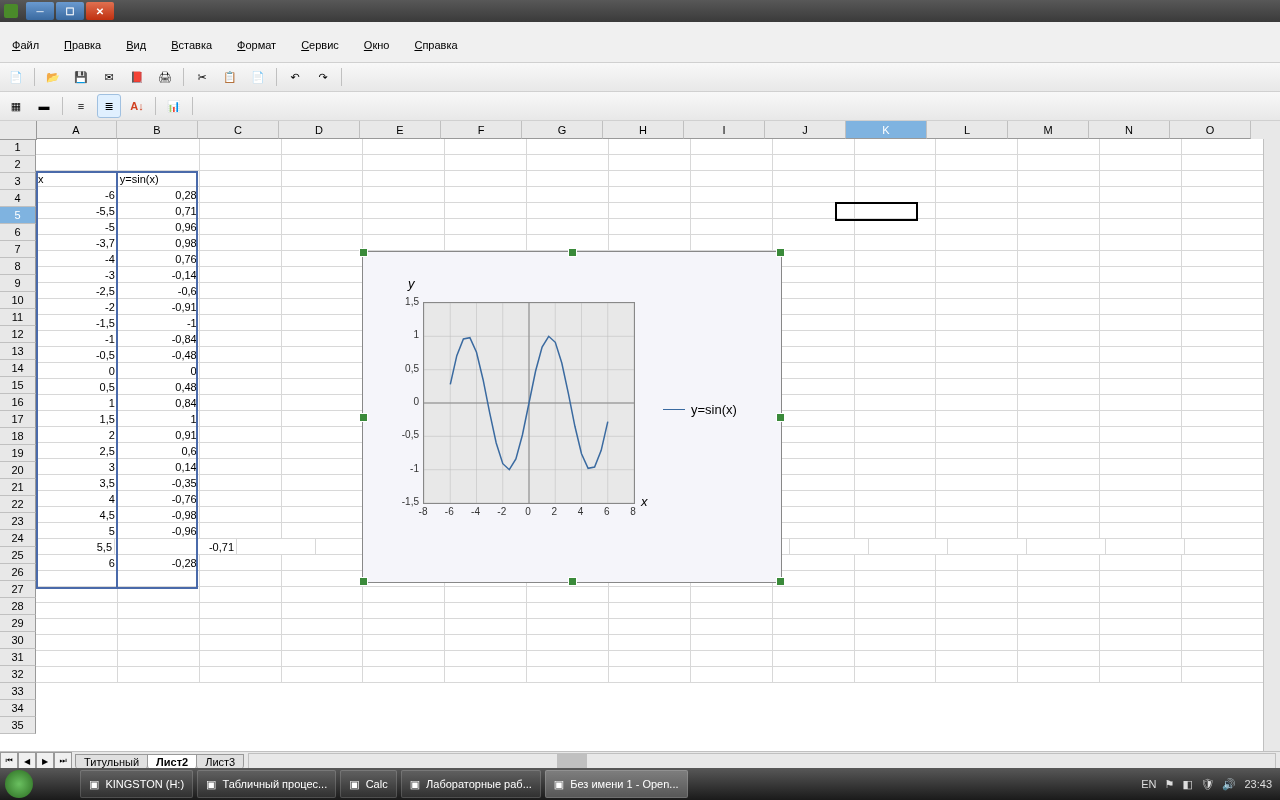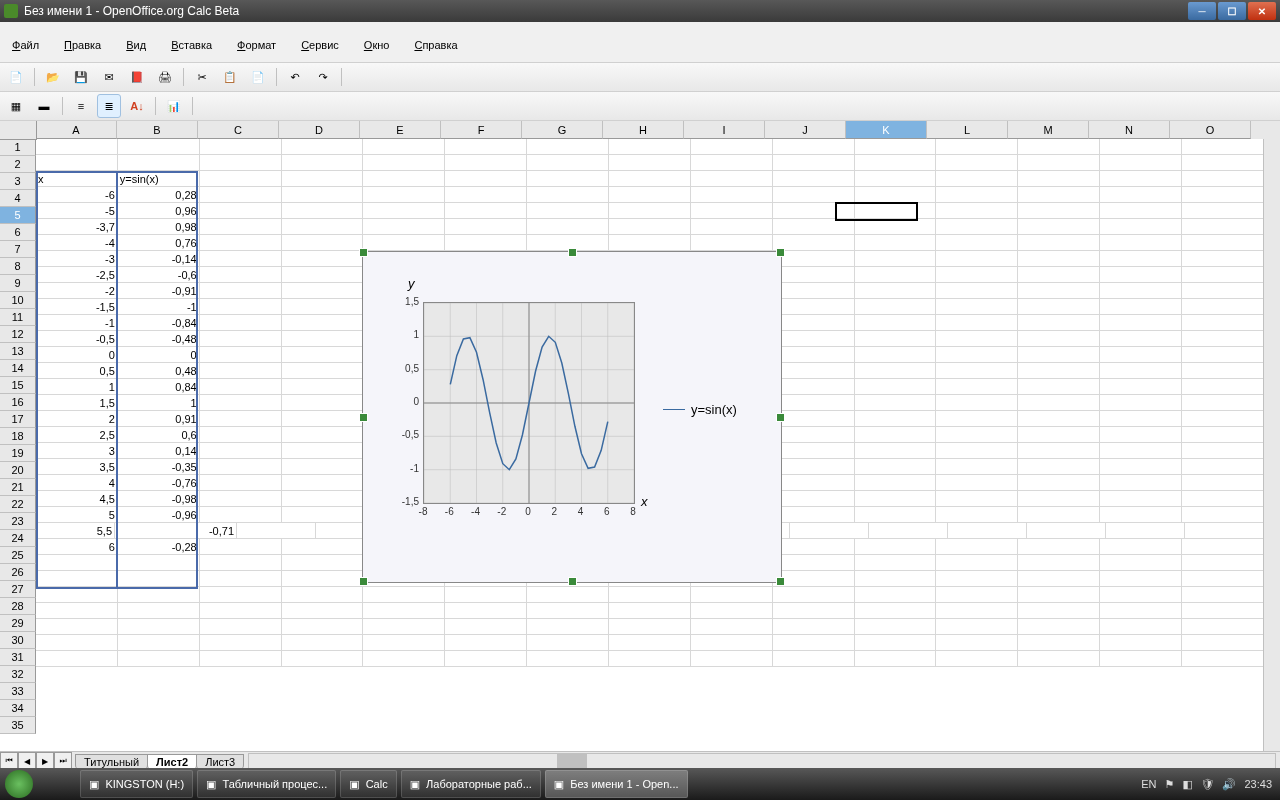--- a/index.html
+++ b/index.html
@@ -56,21 +56,20 @@
 .task-item{height:26px;padding:0 8px;margin:0 2px;background:rgba(255,255,255,0.08);border:1px solid rgba(255,255,255,0.15);border-radius:2px;display:flex;align-items:center;gap:6px;max-width:150px;overflow:hidden;white-space:nowrap}
 .task-item.active{background:rgba(255,255,255,0.25)}
 .tray{margin-left:auto;display:flex;align-items:center;gap:8px;padding:0 8px;color:#ddd}
 .tick{position:absolute;font-size:10px;color:#333}
 </style>
 </head>
 <body>
 
 <div class="titlebar">
   <span class="title-icon"></span>
-  <span class="title">Без имени 1 - OpenOffice.org Calc Beta</span>
   <div class="win-controls">
     <div class="win-btn win-min">─</div>
     <div class="win-btn win-max">☐</div>
     <div class="win-btn win-close">✕</div>
   </div>
 </div>
 
 <div class="menubar" id="menubar">
     <div class="menuitem"><u>Ф</u>айл</div>
     <div class="menuitem"><u>П</u>равка</div>
@@ -231,20 +230,37 @@
         <div class="cell" style="width: 80px;"></div>
         <div class="cell" style="width: 80px;"></div>
         <div class="cell" style="width: 80px;"></div>
         <div class="cell" style="width: 80px;"></div>
         <div class="cell" style="width: 80px;"></div>
         <div class="cell" style="width: 80px;"></div>
         <div class="cell" style="width: 80px;"></div>
         <div class="cell" style="width: 80px;"></div>
       </div>
       <div class="row">
+        <div class="cell ra" style="width: 80px;">-5,5</div>
+        <div class="cell ra" style="width: 80px;">0,71</div>
+        <div class="cell" style="width: 80px;"></div>
+        <div class="cell" style="width: 80px;"></div>
+        <div class="cell" style="width: 80px;"></div>
+        <div class="cell" style="width: 80px;"></div>
+        <div class="cell" style="width: 80px;"></div>
+        <div class="cell" style="width: 80px;"></div>
+        <div class="cell" style="width: 80px;"></div>
+        <div class="cell" style="width: 80px;"></div>
+        <div class="cell" style="width: 80px;"></div>
+        <div class="cell" style="width: 80px;"></div>
+        <div class="cell" style="width: 80px;"></div>
+        <div class="cell" style="width: 80px;"></div>
+        <div class="cell" style="width: 80px;"></div>
+      </div>
+      <div class="row">
         <div class="cell ra" style="width: 80px;">-5</div>
         <div class="cell ra" style="width: 80px;">0,96</div>
         <div class="cell" style="width: 80px;"></div>
         <div class="cell" style="width: 80px;"></div>
         <div class="cell" style="width: 80px;"></div>
         <div class="cell" style="width: 80px;"></div>
         <div class="cell" style="width: 80px;"></div>
         <div class="cell" style="width: 80px;"></div>
         <div class="cell" style="width: 80px;"></div>
         <div class="cell" style="width: 80px;"></div>

